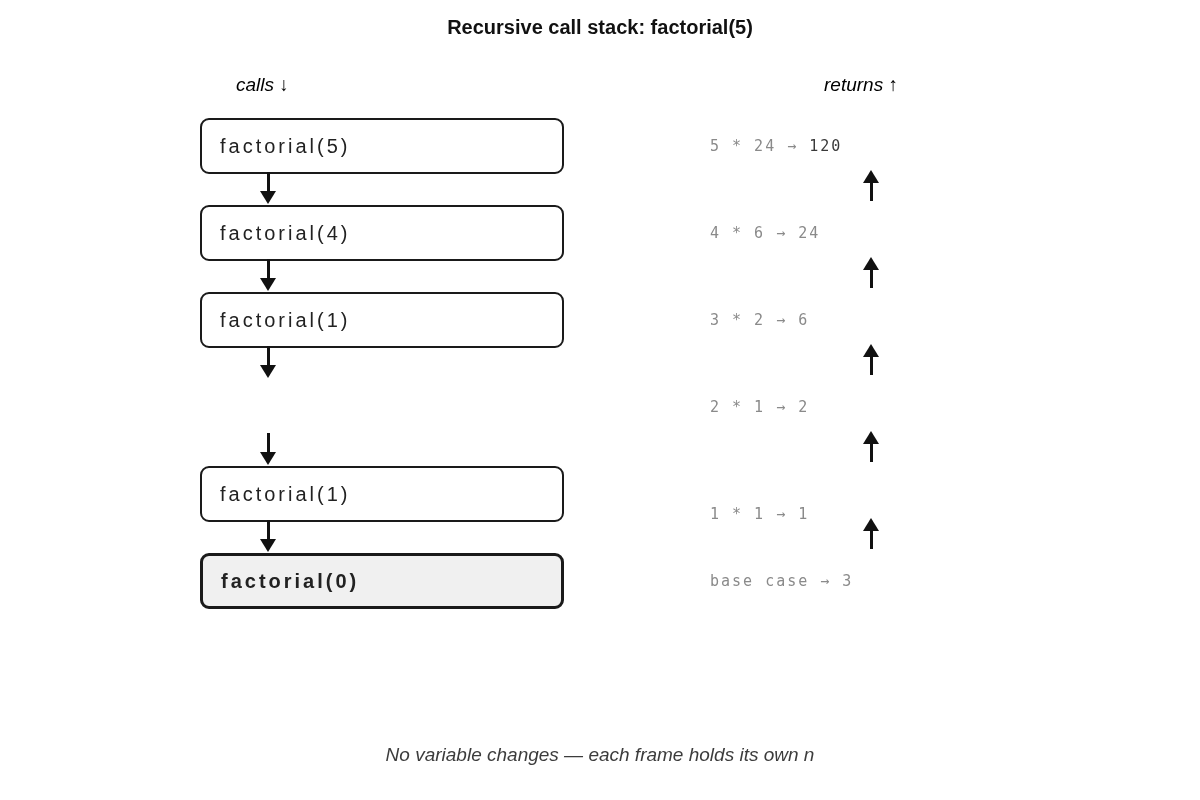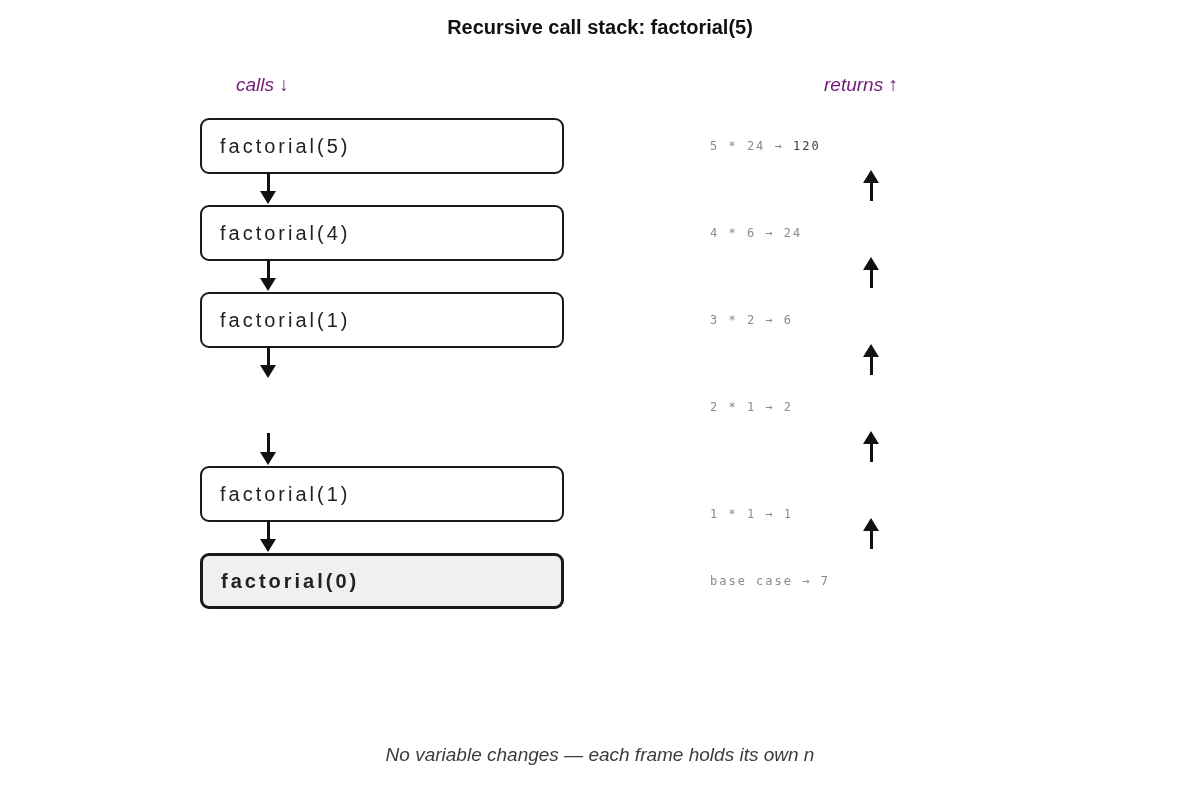--- a/index.html
+++ b/index.html
@@ -25,21 +25,21 @@
     font-family: "Liberation Sans", sans-serif;
     font-size: 20px;
     font-weight: bold;
     color: #111111;
   }
   .col-header {
     position: absolute;
     top: 74px;
     font-size: 19px;
     font-style: italic;
-    color: #701a75;
+    color: #000000;
     font-family: "Liberation Sans", sans-serif;
   }
   .col-header.calls   { left: 236px; }
   .col-header.returns { left: 824px; }
 
   .frame {
     position: absolute;
     left: 200px;
     width: 364px;
     height: 56px;
@@ -61,21 +61,21 @@
     font-weight: bold;
   }
 
   .ret {
     position: absolute;
     left: 710px;
     height: 56px;
     display: flex;
     align-items: center;
     font-family: "DejaVu Sans Mono", monospace;
-    font-size: 12px;
+    font-size: 15px;
     letter-spacing: 2px;
     color: #8a8a8a;
     white-space: pre;
   }
   .ret .result {
     color: #3a3a3a;
     font-weight: normal;
   }
 
   .arrow {
@@ -149,21 +149,21 @@
   <div class="arrow arrow-down" style="top:520px">
       <div class="line"></div>
       <div class="head"></div>
     </div>
 
   <div class="ret" style="top:118px"><span>5 * 24 → </span><span class="result">120</span></div>
   <div class="ret" style="top:205px"><span>4 * 6 → 24</span></div>
   <div class="ret" style="top:292px"><span>3 * 2 → 6</span></div>
   <div class="ret" style="top:379px"><span>2 * 1 → 2</span></div>
   <div class="ret" style="top:486px"><span>1 * 1 → 1</span></div>
-  <div class="ret" style="top:553px"><span>base case → 7</span></div>
+  <div class="ret" style="top:553px"><span>base case → 3</span></div>
 
   <div class="arrow arrow-up" style="top:170px">
       <div class="head"></div>
       <div class="line"></div>
     </div>
   <div class="arrow arrow-up" style="top:257px">
       <div class="head"></div>
       <div class="line"></div>
     </div>
   <div class="arrow arrow-up" style="top:344px">

